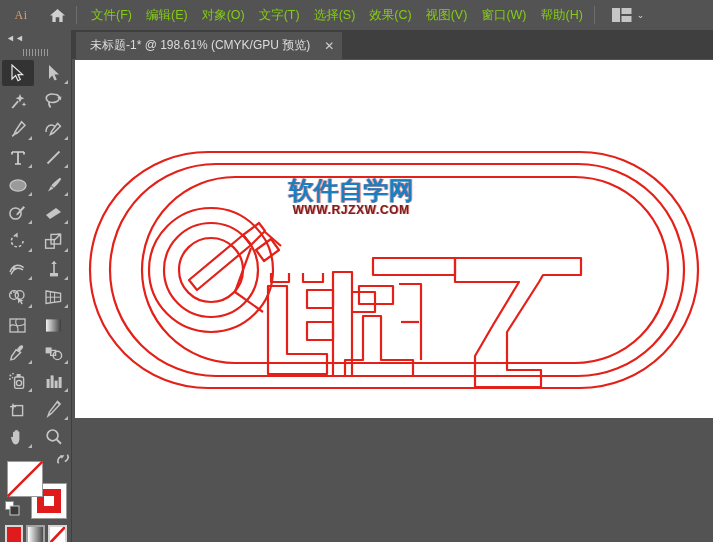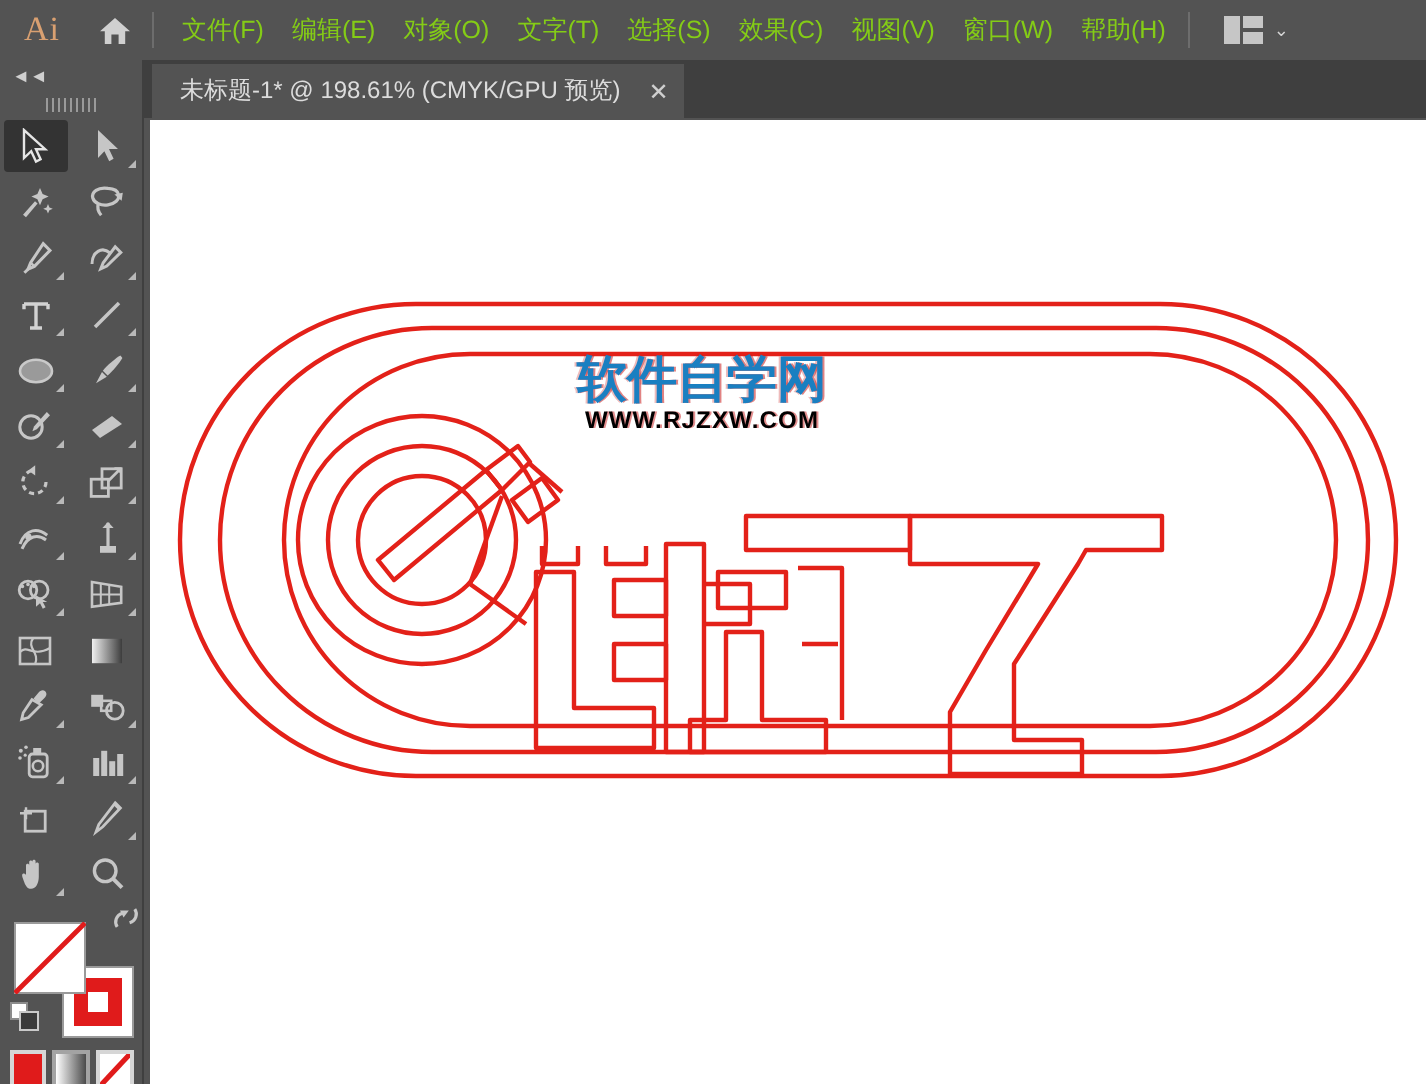--- a/index.html
+++ b/index.html
@@ -20,21 +20,21 @@
   #menubar {
     position: absolute; left: 0; top: 0;
     width: 713px; height: 30px;
     background: #535353;
     display: flex; align-items: center;
   }
   #ai-logo {
     width: 42px; height: 30px;
     display: flex; align-items: center; justify-content: center;
     color: #d9a071;
-    font-size: 17px;
+    font-size: 12px;
     letter-spacing: 0.5px;
     font-family: "Liberation Serif", serif;
   }
   #home-btn {
     width: 30px; height: 30px;
     display: flex; align-items: center; justify-content: center;
   }
   .menu-sep {
     width: 1px; height: 18px;
     background: #6d6d6d;
@@ -186,21 +186,21 @@
   }
 
   
   #canvas-wrap {
     position: absolute; left: 72px; top: 59px;
     width: 641px; height: 483px;
     background: #535353;
   }
   #canvas {
     position: absolute; left: 3px; top: 1px;
-    width: 638px; height: 482px;
+    width: 638px; height: 358px;
     background: #ffffff;
     overflow: hidden;
   }
   #artboard-svg { position: absolute; left: 0; top: 0; }
 
   
   #watermark {
     position: absolute;
     left: 196px; top: 117px;
     width: 160px;
@@ -212,21 +212,21 @@
     font-weight: bold;
     color: #1a7fc1;
     line-height: 26px;
     letter-spacing: 0px;
     white-space: nowrap;
     text-shadow: 1px 0 0 rgba(200,30,30,0.55), -1px 0 0 rgba(200,30,30,0.3);
   }
   #wm-url {
     font-size: 12px;
     font-weight: bold;
-    color: #000000;
+    color: #7f1d1d;
     letter-spacing: 0.6px;
     line-height: 14px;
     white-space: nowrap;
     text-shadow: 1px 0 0 rgba(200,30,30,0.5);
   }
 </style>
 </head>
 <body>
 
 <div id="app">

